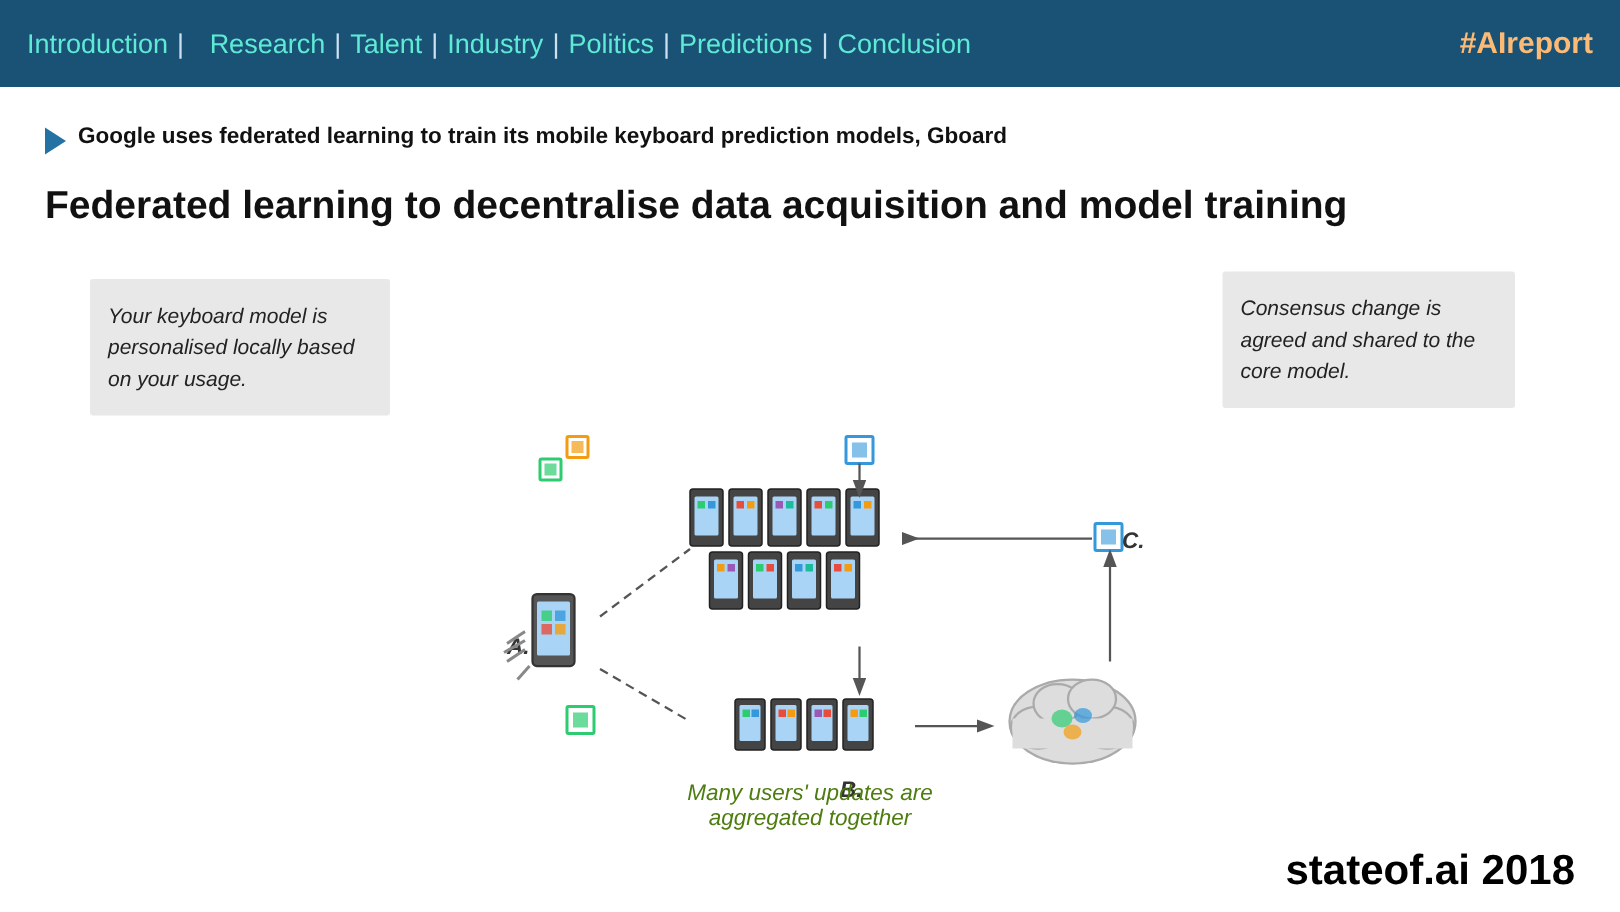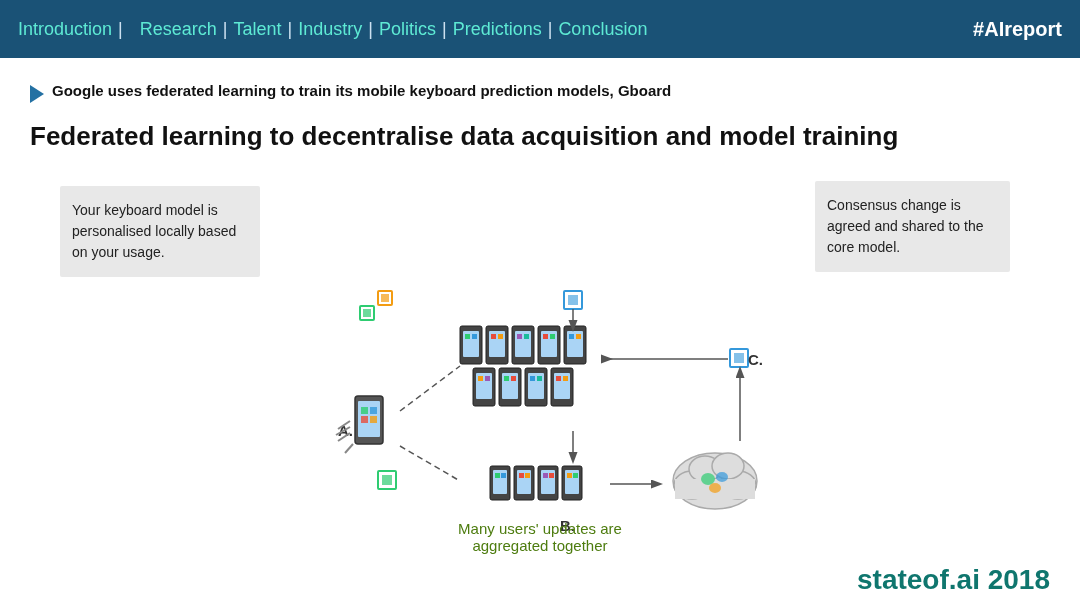--- a/index.html
+++ b/index.html
@@ -38,21 +38,21 @@
       color: #5eead4;
       font-weight: normal;
       margin-left: 11px;
     }
     .nav-sep {
       color: #cce0f0;
       margin: 0 6px;
       font-size: 18px;
     }
     #nav-hashtag {
-      color: #ffffff;
+      color: #fdba74;
       font-weight: bold;
       font-size: 20px;
     }
 
     
     #main {
       padding: 24px 30px 10px 30px;
     }
 
     
@@ -84,20 +84,21 @@
       font-size: 15px;
       font-weight: bold;
       color: #111;
     }
 
     
     #diagram-area {
       position: relative;
       width: 100%;
       height: 390px;
+      font-style: italic;
     }
 
     
     #box-a {
       position: absolute;
       left: 30px;
       top: 20px;
       width: 200px;
       background: #e8e8e8;
       padding: 14px 12px;
@@ -134,21 +135,21 @@
       white-space: nowrap;
     }
 
     
     #footer {
       position: absolute;
       bottom: 12px;
       right: 30px;
       font-size: 28px;
       font-weight: bold;
-      color: #0f766e;
+      color: #000000;
     }
 
     
     #diagram-svg {
       position: absolute;
       left: 0;
       top: 0;
       width: 100%;
       height: 100%;
     }

